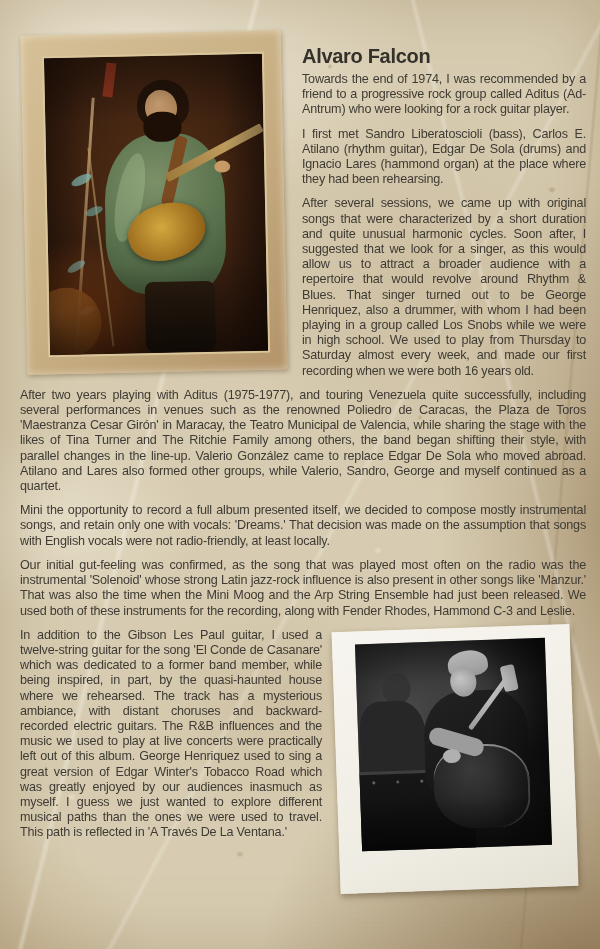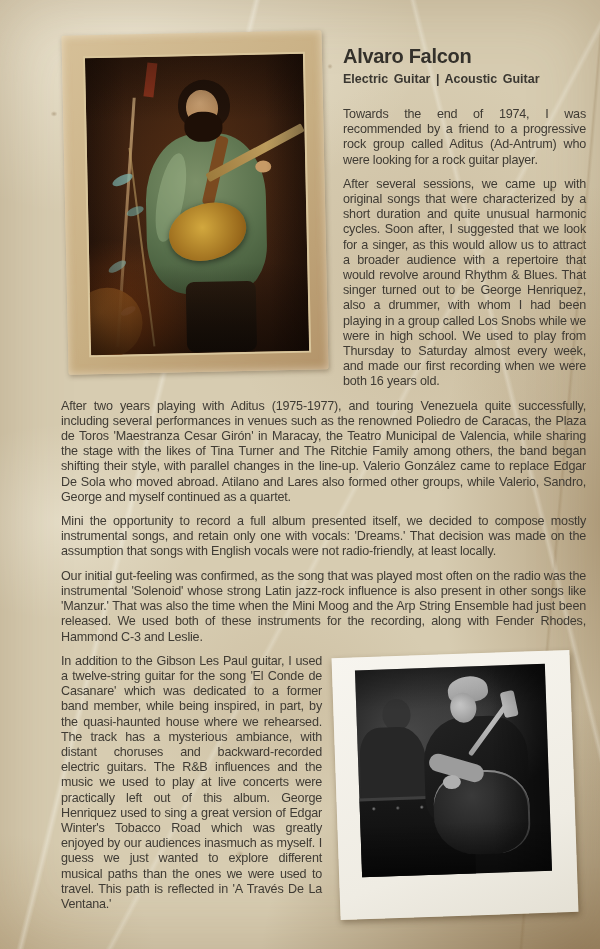--- a/index.html
+++ b/index.html
@@ -28,21 +28,21 @@
       radial-gradient(4px 4px at 55% 7%,  rgba(110,80,45,.30), transparent 70%),
       radial-gradient(6px 5px at 92% 20%, rgba(110,80,45,.30), transparent 70%),
       radial-gradient(4px 4px at 70% 44%, rgba(110,80,45,.25), transparent 70%),
       radial-gradient(5px 5px at 16% 64%, rgba(110,80,45,.25), transparent 70%),
       radial-gradient(6px 5px at 40% 90%, rgba(110,80,45,.28), transparent 70%),
       radial-gradient(4px 4px at 84% 70%, rgba(90,60,30,.30), transparent 70%),
       radial-gradient(7px 6px at 30% 33%, rgba(255,252,240,.45), transparent 70%),
       radial-gradient(6px 5px at 63% 58%, rgba(255,252,240,.35), transparent 70%),
       radial-gradient(7px 6px at 12% 84%, rgba(255,252,240,.40), transparent 70%);
   }
-  .content{position:relative;padding:33px 14px 0 28px;color:#3f3b34;margin-left:33px;}
+  .content{position:relative;padding:33px 14px 0 20px;color:#3f3b34;}
   p.body{
     font-size:12.6px;line-height:15.2px;letter-spacing:-0.2px;
     text-align:justify;margin:0 0 9px 0;color:#3f3b34;
   }
   h1.name{
     font-size:20px;font-weight:bold;letter-spacing:-0.3px;
     margin:12px 0 4px 0;color:#34312b;
   }
   .subtitle{
     font-size:12.5px;font-weight:bold;color:#3a3731;
@@ -148,23 +148,23 @@
         <div class="shape beard"></div>
         <div class="shape g-neck"></div>
         <div class="shape hand"></div>
         <div class="shape g-body"></div>
         <div class="shape pants"></div>
         <div class="shape vign"></div>
       </div>
     </div>
 
     <h1 class="name">Alvaro Falcon</h1>
-    <div class="subtitle">Electric Guitar  |  Acoustic Guitar</div>
 
     <p class="body">Towards the end of 1974, I was recommended by a friend to a progressive rock group called Aditus (Ad-Antrum) who were looking for a rock guitar player.</p>
+    <p class="body">I first met Sandro Liberatoscioli (bass), Carlos E. Atilano (rhythm guitar), Edgar De Sola (drums) and Ignacio Lares (hammond organ) at the place where they had been rehearsing.</p>
     <p class="body">After several sessions, we came up with original songs that were characterized by a short duration and quite unusual harmonic cycles. Soon after, I suggested that we look for a singer, as this would allow us to attract a broader audience with a repertoire that would revolve around Rhythm &amp; Blues. That singer turned out to be George Henriquez, also a drummer, with whom I had been playing in a group called Los Snobs while we were in high school. We used to play from Thursday to Saturday almost every week, and made our first recording when we were both 16 years old.</p>
     <p class="body">After two years playing with Aditus (1975-1977), and touring Venezuela quite successfully, including several performances in venues such as the renowned Poliedro de Caracas, the Plaza de Toros 'Maestranza Cesar Girón' in Maracay, the Teatro Municipal de Valencia, while sharing the stage with the likes of Tina Turner and The Ritchie Family among others, the band began shifting their style, with parallel changes in the line-up. Valerio González came to replace Edgar De Sola who moved abroad. Atilano and Lares also formed other groups, while Valerio, Sandro, George and myself continued as a quartet.</p>
     <p class="body">Mini the opportunity to record a full album presented itself, we decided to compose mostly instrumental songs, and retain only one with vocals: 'Dreams.' That decision was made on the assumption that songs with English vocals were not radio-friendly, at least locally.</p>
     <p class="body">Our initial gut-feeling was confirmed, as the song that was played most often on the radio was the instrumental 'Solenoid' whose strong Latin jazz-rock influence is also present in other songs like 'Manzur.' That was also the time when the Mini Moog and the Arp String Ensemble had just been released. We used both of these instruments for the recording, along with Fender Rhodes, Hammond C-3 and Leslie.</p>
 
     <div class="clearfix">
 
       <div class="print-right">
         <div class="inner">
           <div class="shape sil-head"></div>

